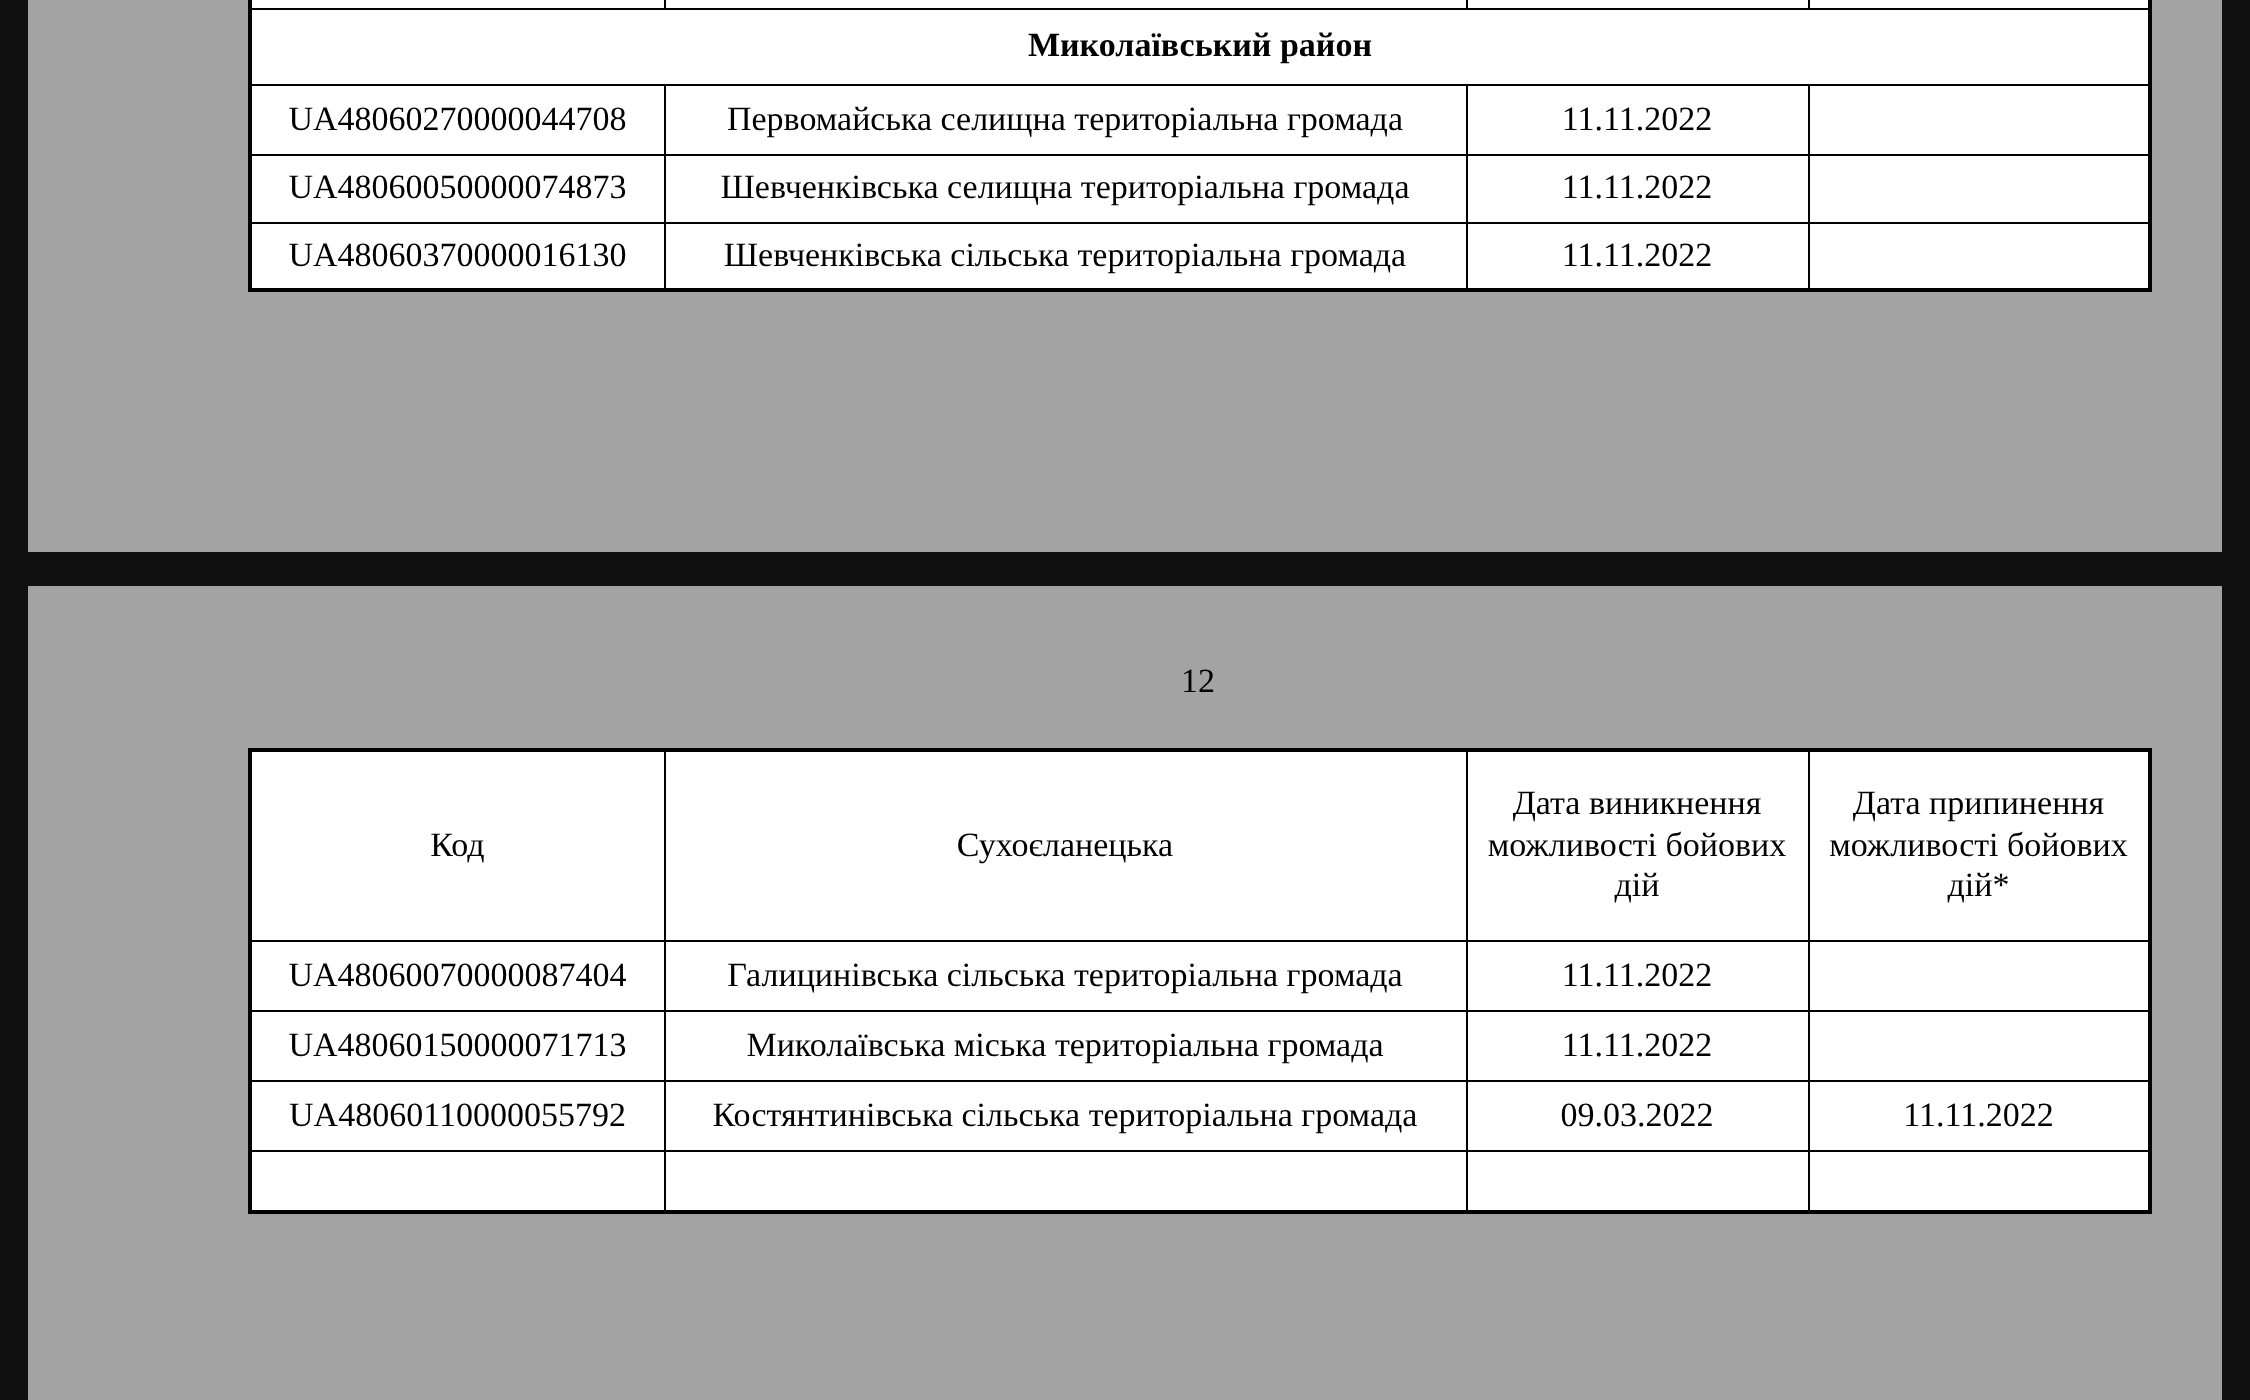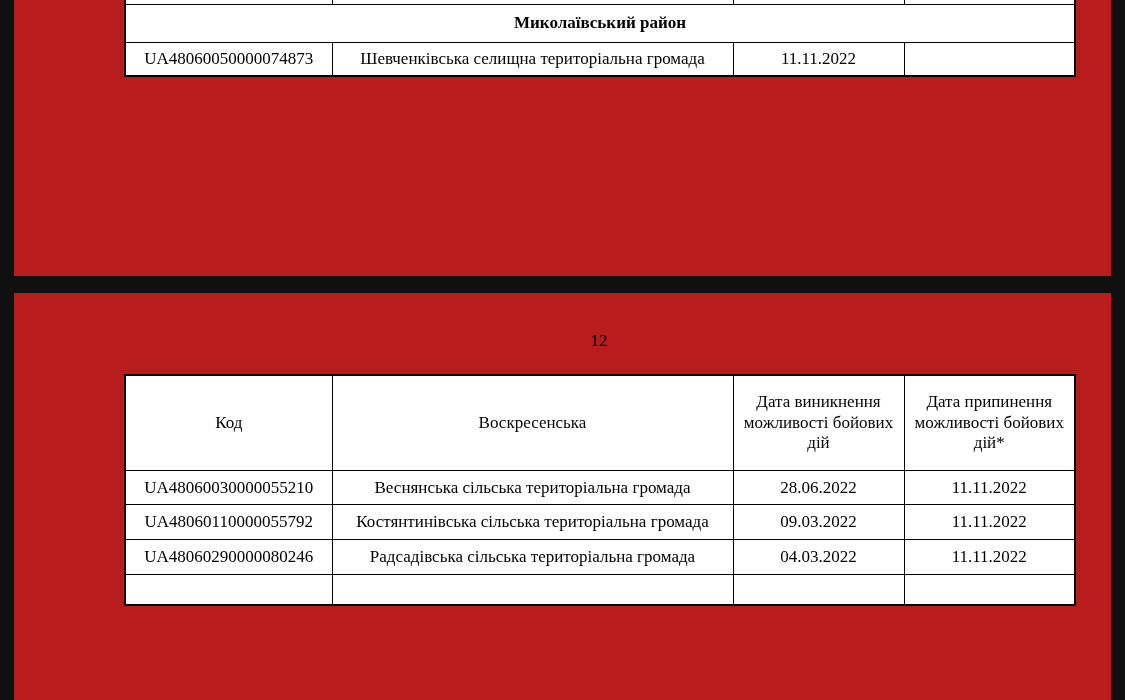--- a/index.html
+++ b/index.html
@@ -15,21 +15,21 @@
   #viewport {
     position: relative;
     width: 1125px;
     height: 700px;
     background: #101010;
   }
   .page {
     position: absolute;
     left: 14px;
     width: 1097px;
-    background: #b91c1c;
+    background: #a3a3a3;
     overflow: hidden;
   }
   #page-top { top: 0; height: 276px; }
   #page-bottom { top: 293px; height: 407px; }
 
   .doc-table {
     position: absolute;
     left: 110px;
     width: 950px;
     border-collapse: collapse;
@@ -90,63 +90,75 @@
       <tbody>
         <tr class="h3row">
           <td></td>
           <td></td>
           <td></td>
           <td></td>
         </tr>
         <tr class="h38">
           <td colspan="4" class="district">Миколаївський район</td>
         </tr>
+        <tr class="h35">
+          <td>UA48060270000044708</td>
+          <td>Первомайська селищна територіальна громада</td>
+          <td>11.11.2022</td>
+          <td></td>
+        </tr>
         <tr class="h34">
           <td>UA48060050000074873</td>
           <td>Шевченківська селищна територіальна громада</td>
+          <td>11.11.2022</td>
+          <td></td>
+        </tr>
+        <tr class="h34">
+          <td>UA48060370000016130</td>
+          <td>Шевченківська сільська територіальна громада</td>
           <td>11.11.2022</td>
           <td></td>
         </tr>
       </tbody>
     </table>
   </div>
 
   <div id="page-bottom" class="page">
     <div class="page-number">12</div>
 
     <table id="table-bottom" class="doc-table">
       <colgroup>
         <col style="width:207px">
           <col style="width:401px">
           <col style="width:171px">
           <col style="width:171px">
       </colgroup>
       <tbody>
         <tr class="h73">
           <td class="hdr">Код</td>
-          <td class="hdr">Воскресенська</td>
+          <td class="hdr">Сухоєланецька</td>
           <td class="hdr">Дата виникнення можливості бойових дій</td>
           <td class="hdr">Дата припинення можливості бойових дій*</td>
         </tr>
-        <tr class="h34">
-          <td>UA48060030000055210</td>
-          <td>Веснянська сільська територіальна громада</td>
-          <td>28.06.2022</td>
+        <tr class="h35">
+          <td>UA48060070000087404</td>
+          <td>Галицинівська сільська територіальна громада</td>
           <td>11.11.2022</td>
+          <td></td>
+        </tr>
+        <tr class="h35">
+          <td>UA48060150000071713</td>
+          <td>Миколаївська міська територіальна громада</td>
+          <td>11.11.2022</td>
+          <td></td>
         </tr>
         <tr class="h35">
           <td>UA48060110000055792</td>
           <td>Костянтинівська сільська територіальна громада</td>
           <td>09.03.2022</td>
-          <td>11.11.2022</td>
-        </tr>
-        <tr class="h35">
-          <td>UA48060290000080246</td>
-          <td>Радсадівська сільська територіальна громада</td>
-          <td>04.03.2022</td>
           <td>11.11.2022</td>
         </tr>
         <tr class="h30">
           <td></td>
           <td></td>
           <td></td>
           <td></td>
         </tr>
       </tbody>
     </table>

